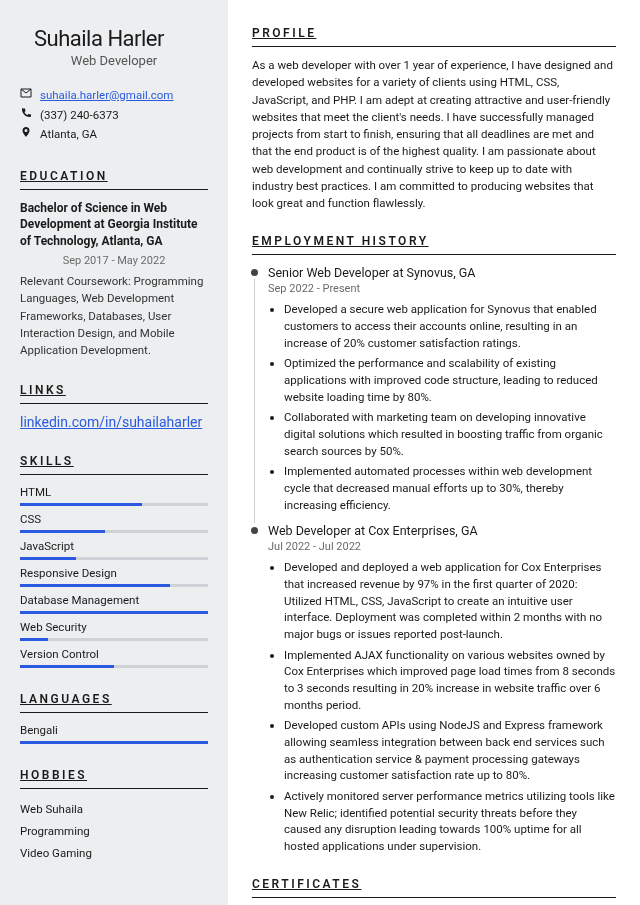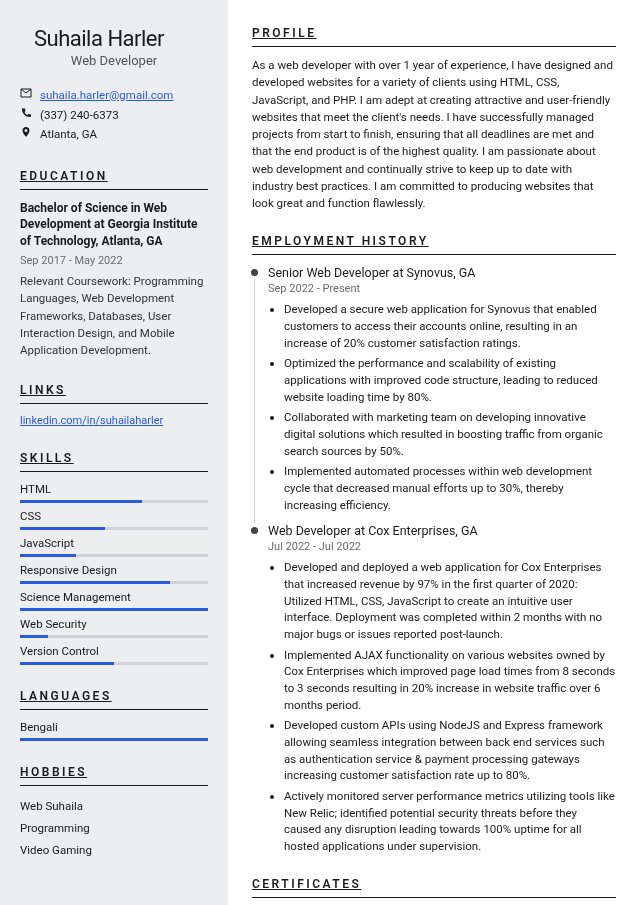--- a/index.html
+++ b/index.html
@@ -63,28 +63,29 @@
   }
   .edu-degree {
     font-weight: 700;
     font-size: 12px;
     line-height: 1.4;
   }
   .edu-dates {
     font-size: 11px;
     color: #6b6b6b;
     margin-top: 4px;
+    text-align: center;
   }
   .edu-body {
     font-size: 11.5px;
     line-height: 1.5;
     color: #333;
     margin-top: 6px;
   }
-  .link-item { font-size: 11px; margin-top: 2px; }
+  .link-item { font-size: 14px; margin-top: 2px; }
   .skill {
     margin-top: 6px;
     margin-bottom: 2px;
   }
   .skill-name {
     font-size: 11.5px;
     margin-bottom: 4px;
   }
   .skill-bar {
     height: 3px;
@@ -230,21 +231,21 @@
             <div class="skill-fill" style="width: 30%;"></div>
           </div>
         </div>
         <div class="skill">
           <div class="skill-name">Responsive Design</div>
           <div class="skill-bar">
             <div class="skill-fill" style="width: 80%;"></div>
           </div>
         </div>
         <div class="skill">
-          <div class="skill-name">Science Management</div>
+          <div class="skill-name">Database Management</div>
           <div class="skill-bar">
             <div class="skill-fill" style="width: 100%;"></div>
           </div>
         </div>
         <div class="skill">
           <div class="skill-name">Web Security</div>
           <div class="skill-bar">
             <div class="skill-fill" style="width: 15%;"></div>
           </div>
         </div>

